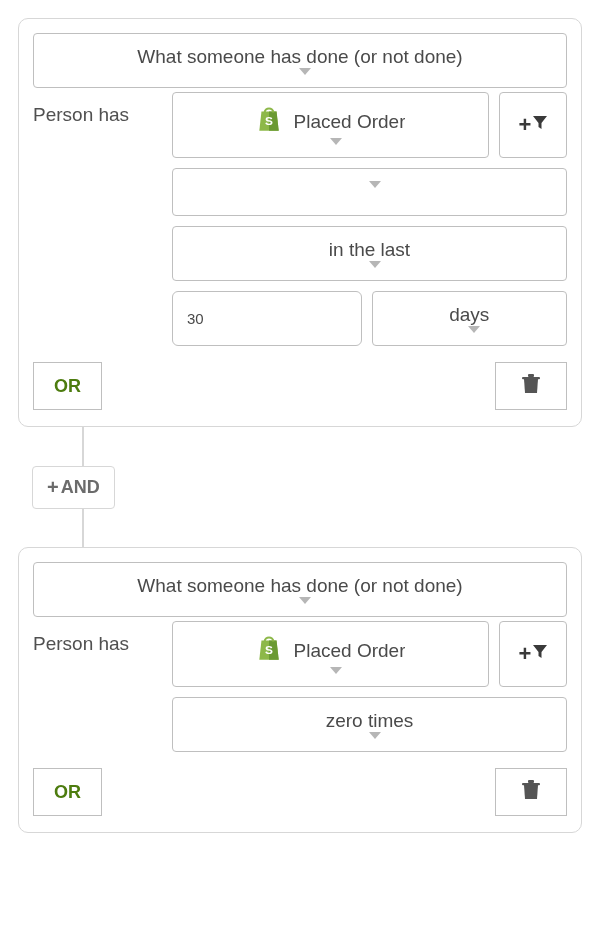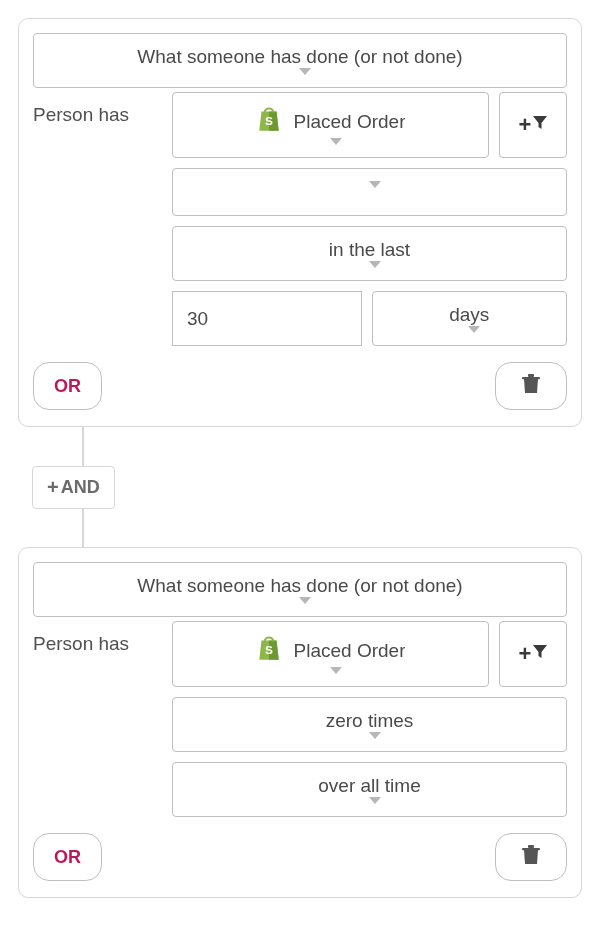--- a/index.html
+++ b/index.html
@@ -86,49 +86,49 @@
       color: #3a3a3a;
       line-height: 1;
       margin-right: 2px;
     }
     .funnel {
       width: 14px; height: 14px;
       display: inline-block;
     }
     .input {
       border: 1px solid #bfbfbf;
-      border-radius: 0;
+      border-radius: 6px;
       background: #fff;
       padding: 12px 14px;
-      font-size: 19px;
+      font-size: 15px;
       color: #4a4a4a;
       min-height: 48px;
       width: 100%;
       font-family: inherit;
       outline: none;
     }
     .pair {
       display: flex;
       gap: 10px;
     }
     .pair .input { flex: 0 0 48%; }
     .pair .dropdown { flex: 1; }
     .card-footer {
       display: flex;
       justify-content: space-between;
       align-items: center;
       margin-top: 16px;
     }
     .btn {
       border: 1px solid #bfbfbf;
-      border-radius: 16px;
+      border-radius: 0;
       background: #fff;
       font-size: 18px;
       font-weight: 700;
-      color: #be185d;
+      color: #4d7c0f;
       padding: 12px 20px;
       cursor: pointer;
       min-height: 48px;
       display: flex;
       align-items: center;
       justify-content: center;
       text-align: center;
     }
     .icon-btn {
       width: 72px;
@@ -300,26 +300,20 @@
         </div>
       </div>
 
       <div class="dropdown">
         <div class="content">
           <span class="label">zero times</span>
         </div>
         <span class="caret"></span>
       </div>
 
-      <div class="dropdown">
-        <div class="content">
-          <span class="label">over all time</span>
-        </div>
-        <span class="caret"></span>
-      </div>
     </div>
   </div>
 
   <div class="card-footer">
     <div class="btn">
       <span>OR</span>
     </div>
     <div class="btn icon-btn">
       <span>
         <svg class="trash" viewBox="0 0 18 20">

